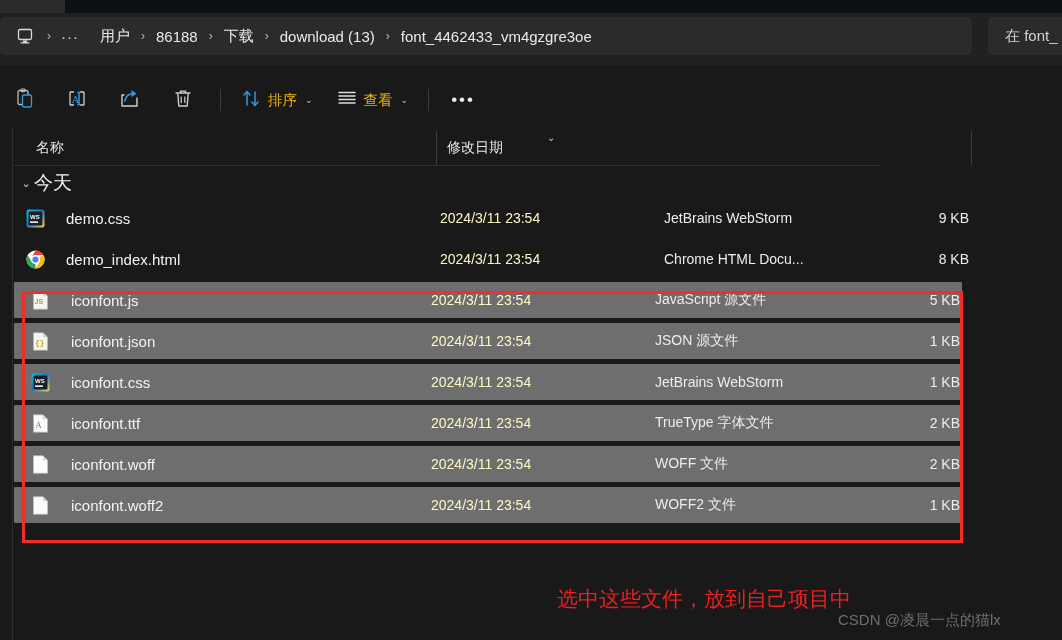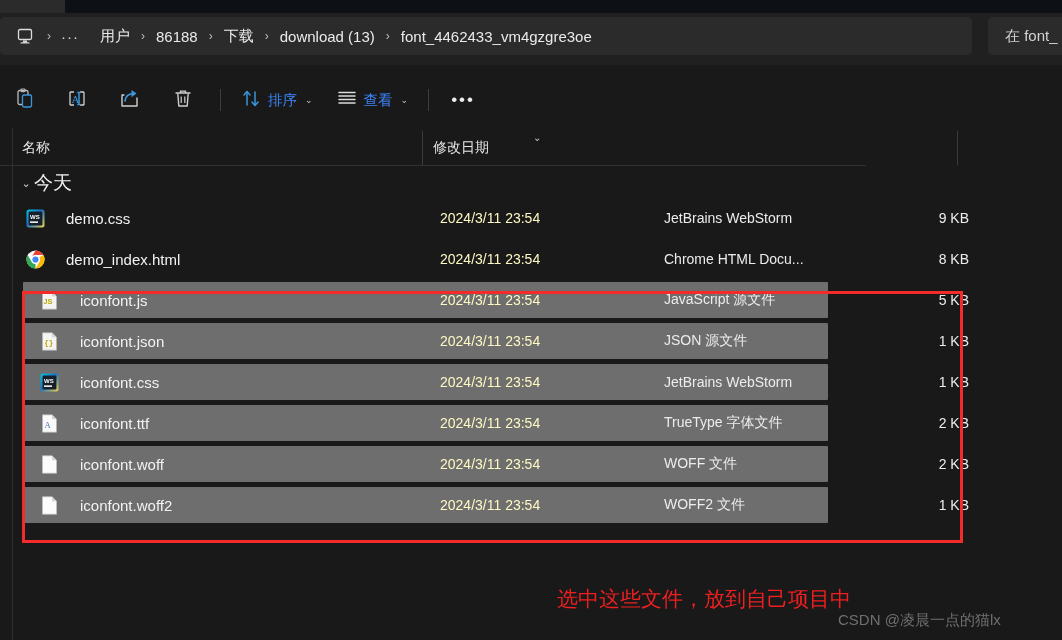--- a/index.html
+++ b/index.html
@@ -112,21 +112,21 @@
     display: flex;
     align-items: center;
     justify-content: center;
     gap: 7px;
     padding: 0 6px;
     box-sizing: border-box;
     cursor: default;
   }
   .tb-label {
     font-size: 14.5px;
-    color: #3b82f6;
+    color: #eab308;
     white-space: nowrap;
   }
   .tb-chev {
     font-size: 9px;
     color: #c5c5c5;
     margin-left: 1px;
   }
   .tb-sep {
     width: 1px;
     height: 22px;
@@ -145,21 +145,21 @@
     left: 0; top: 128px;
     width: 13px; height: 512px;
     background: #191919;
     border-right: 1px solid #2e2e2e;
     box-sizing: border-box;
   }
 
   
   .colhead {
     position: absolute;
-    left: 0; top: 131px;
+    left: 14px; top: 131px;
     width: 866px; height: 35px;
     border-bottom: 1px solid #303030;
     box-sizing: border-box;
     padding-left: 46px;
   }
   .col {
     position: absolute;
     top: 0;
     height: 34px;
     display: flex;
@@ -204,22 +204,22 @@
   .row {
     position: relative;
     height: 36px;
     margin-bottom: 5px;
     display: flex;
     align-items: center;
     box-sizing: border-box;
   }
   .row.selected {
     background: #6e6e6e;
-    width: 805px;
-    margin-left: 9px;
+    width: 948px;
+    margin-left: 0;
     border-radius: 1px;
   }
   .cell-name {
     position: absolute;
     left: 12px;
     display: flex;
     align-items: center;
     gap: 21px;
     font-size: 15px;
     color: #f2f2f2;

